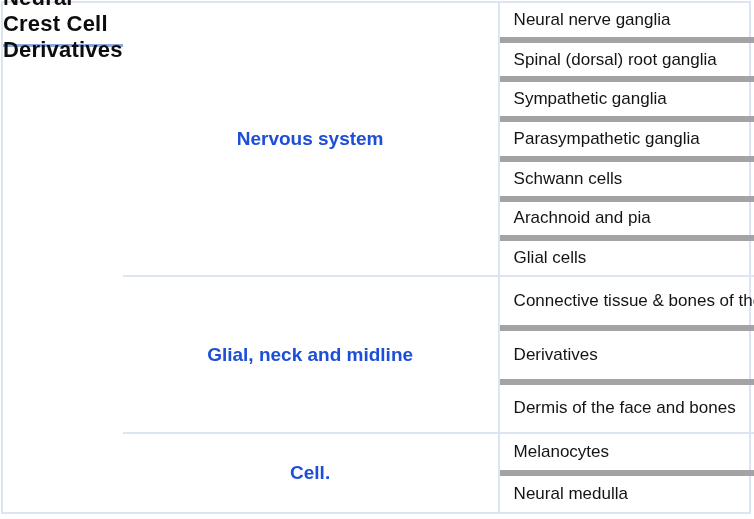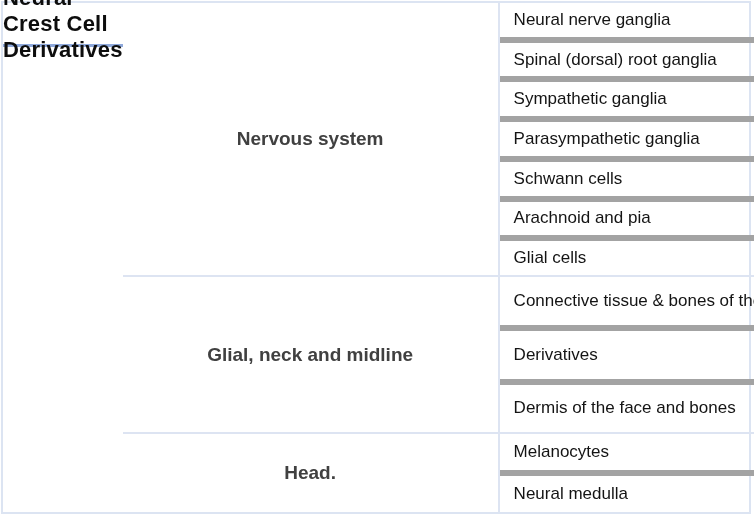--- a/index.html
+++ b/index.html
@@ -59,21 +59,21 @@
   .category-cell {
     flex: 0 0 375px;
     display: flex;
     align-items: center;
     justify-content: center;
     box-sizing: border-box;
   }
   .category-cell span {
     font-size: 19px;
     font-weight: bold;
-    color: #404040;
+    color: #1d4ed8;
     text-align: center;
   }
   .items-column {
     flex: 1 1 auto;
     border-left: 2px solid #dde4f2;
     display: flex;
     flex-direction: column;
     min-width: 0;
   }
   .item-row {
@@ -123,21 +123,21 @@
       </div>
       <div class="items-column">
         <div class="item-row">Connective tissue &amp; bones of the face and skull</div>
         <div class="item-row">Derivatives</div>
         <div class="item-row">Dermis of the face and bones</div>
       </div>
     </div>
 
     <div class="section grow-2">
       <div class="category-cell">
-        <span>Head.</span>
+        <span>Cell.</span>
       </div>
       <div class="items-column">
         <div class="item-row">Melanocytes</div>
         <div class="item-row">Neural medulla</div>
       </div>
     </div>
 
   </div>
 </div>
 

